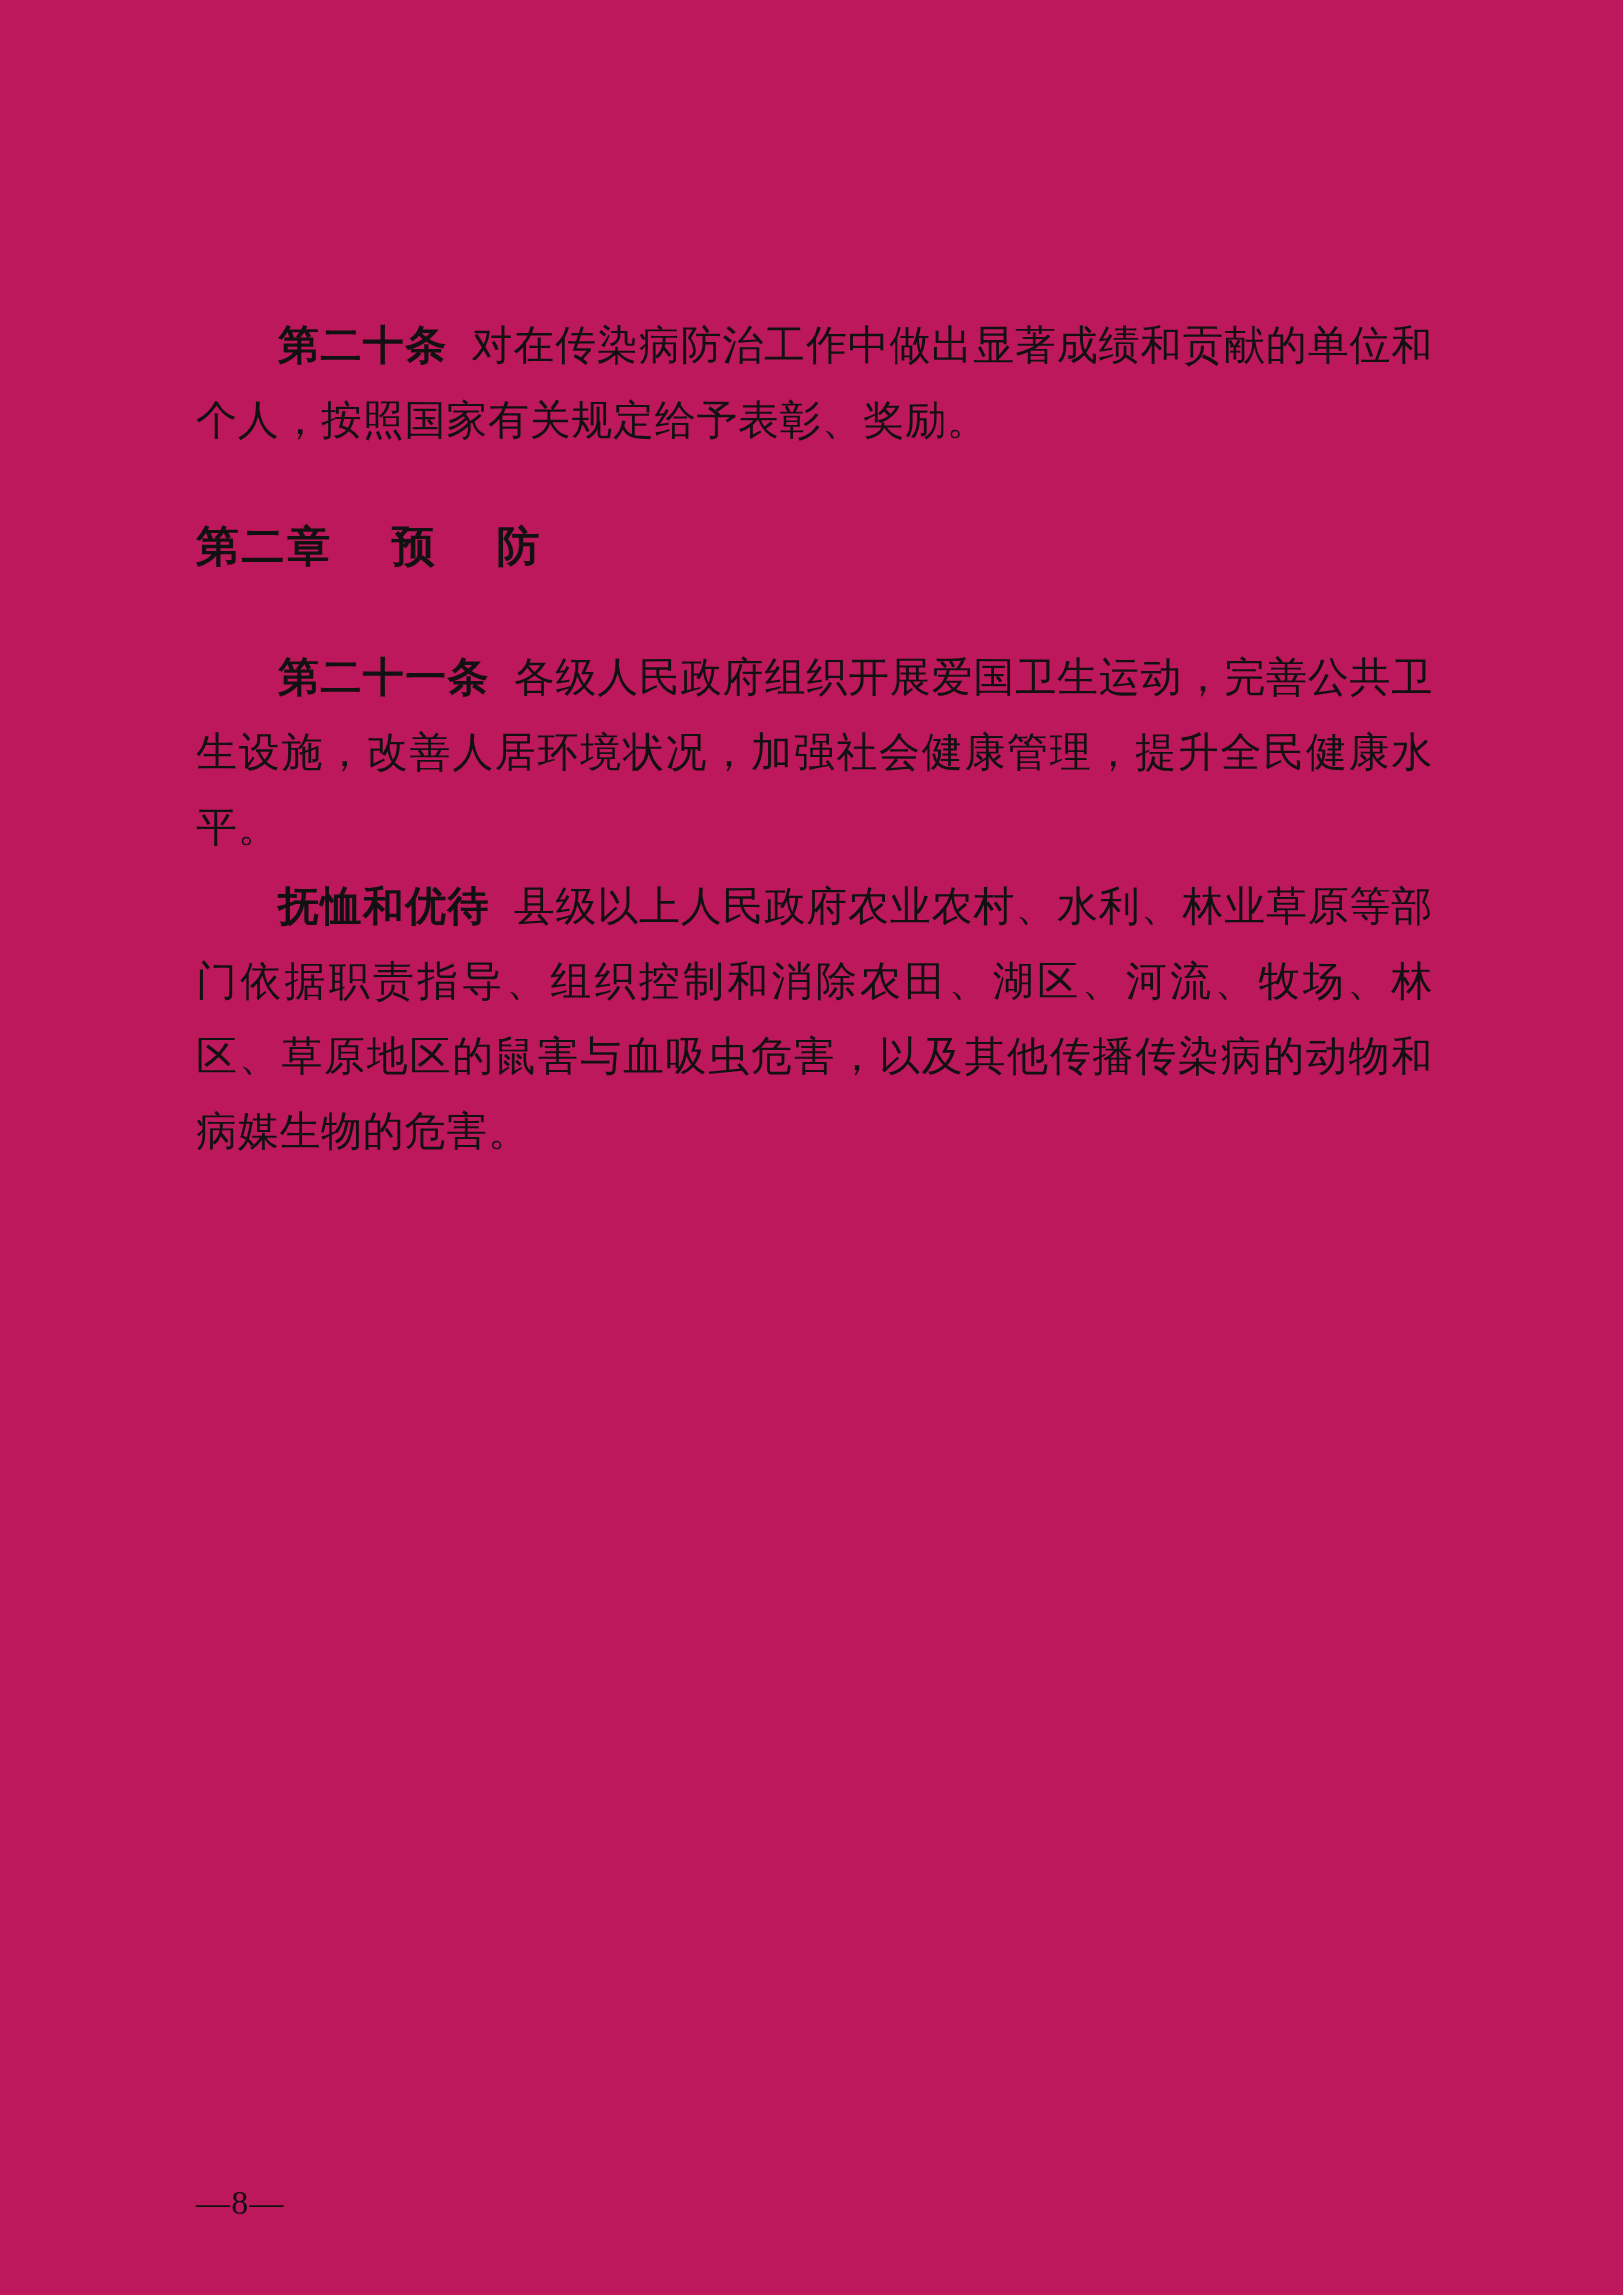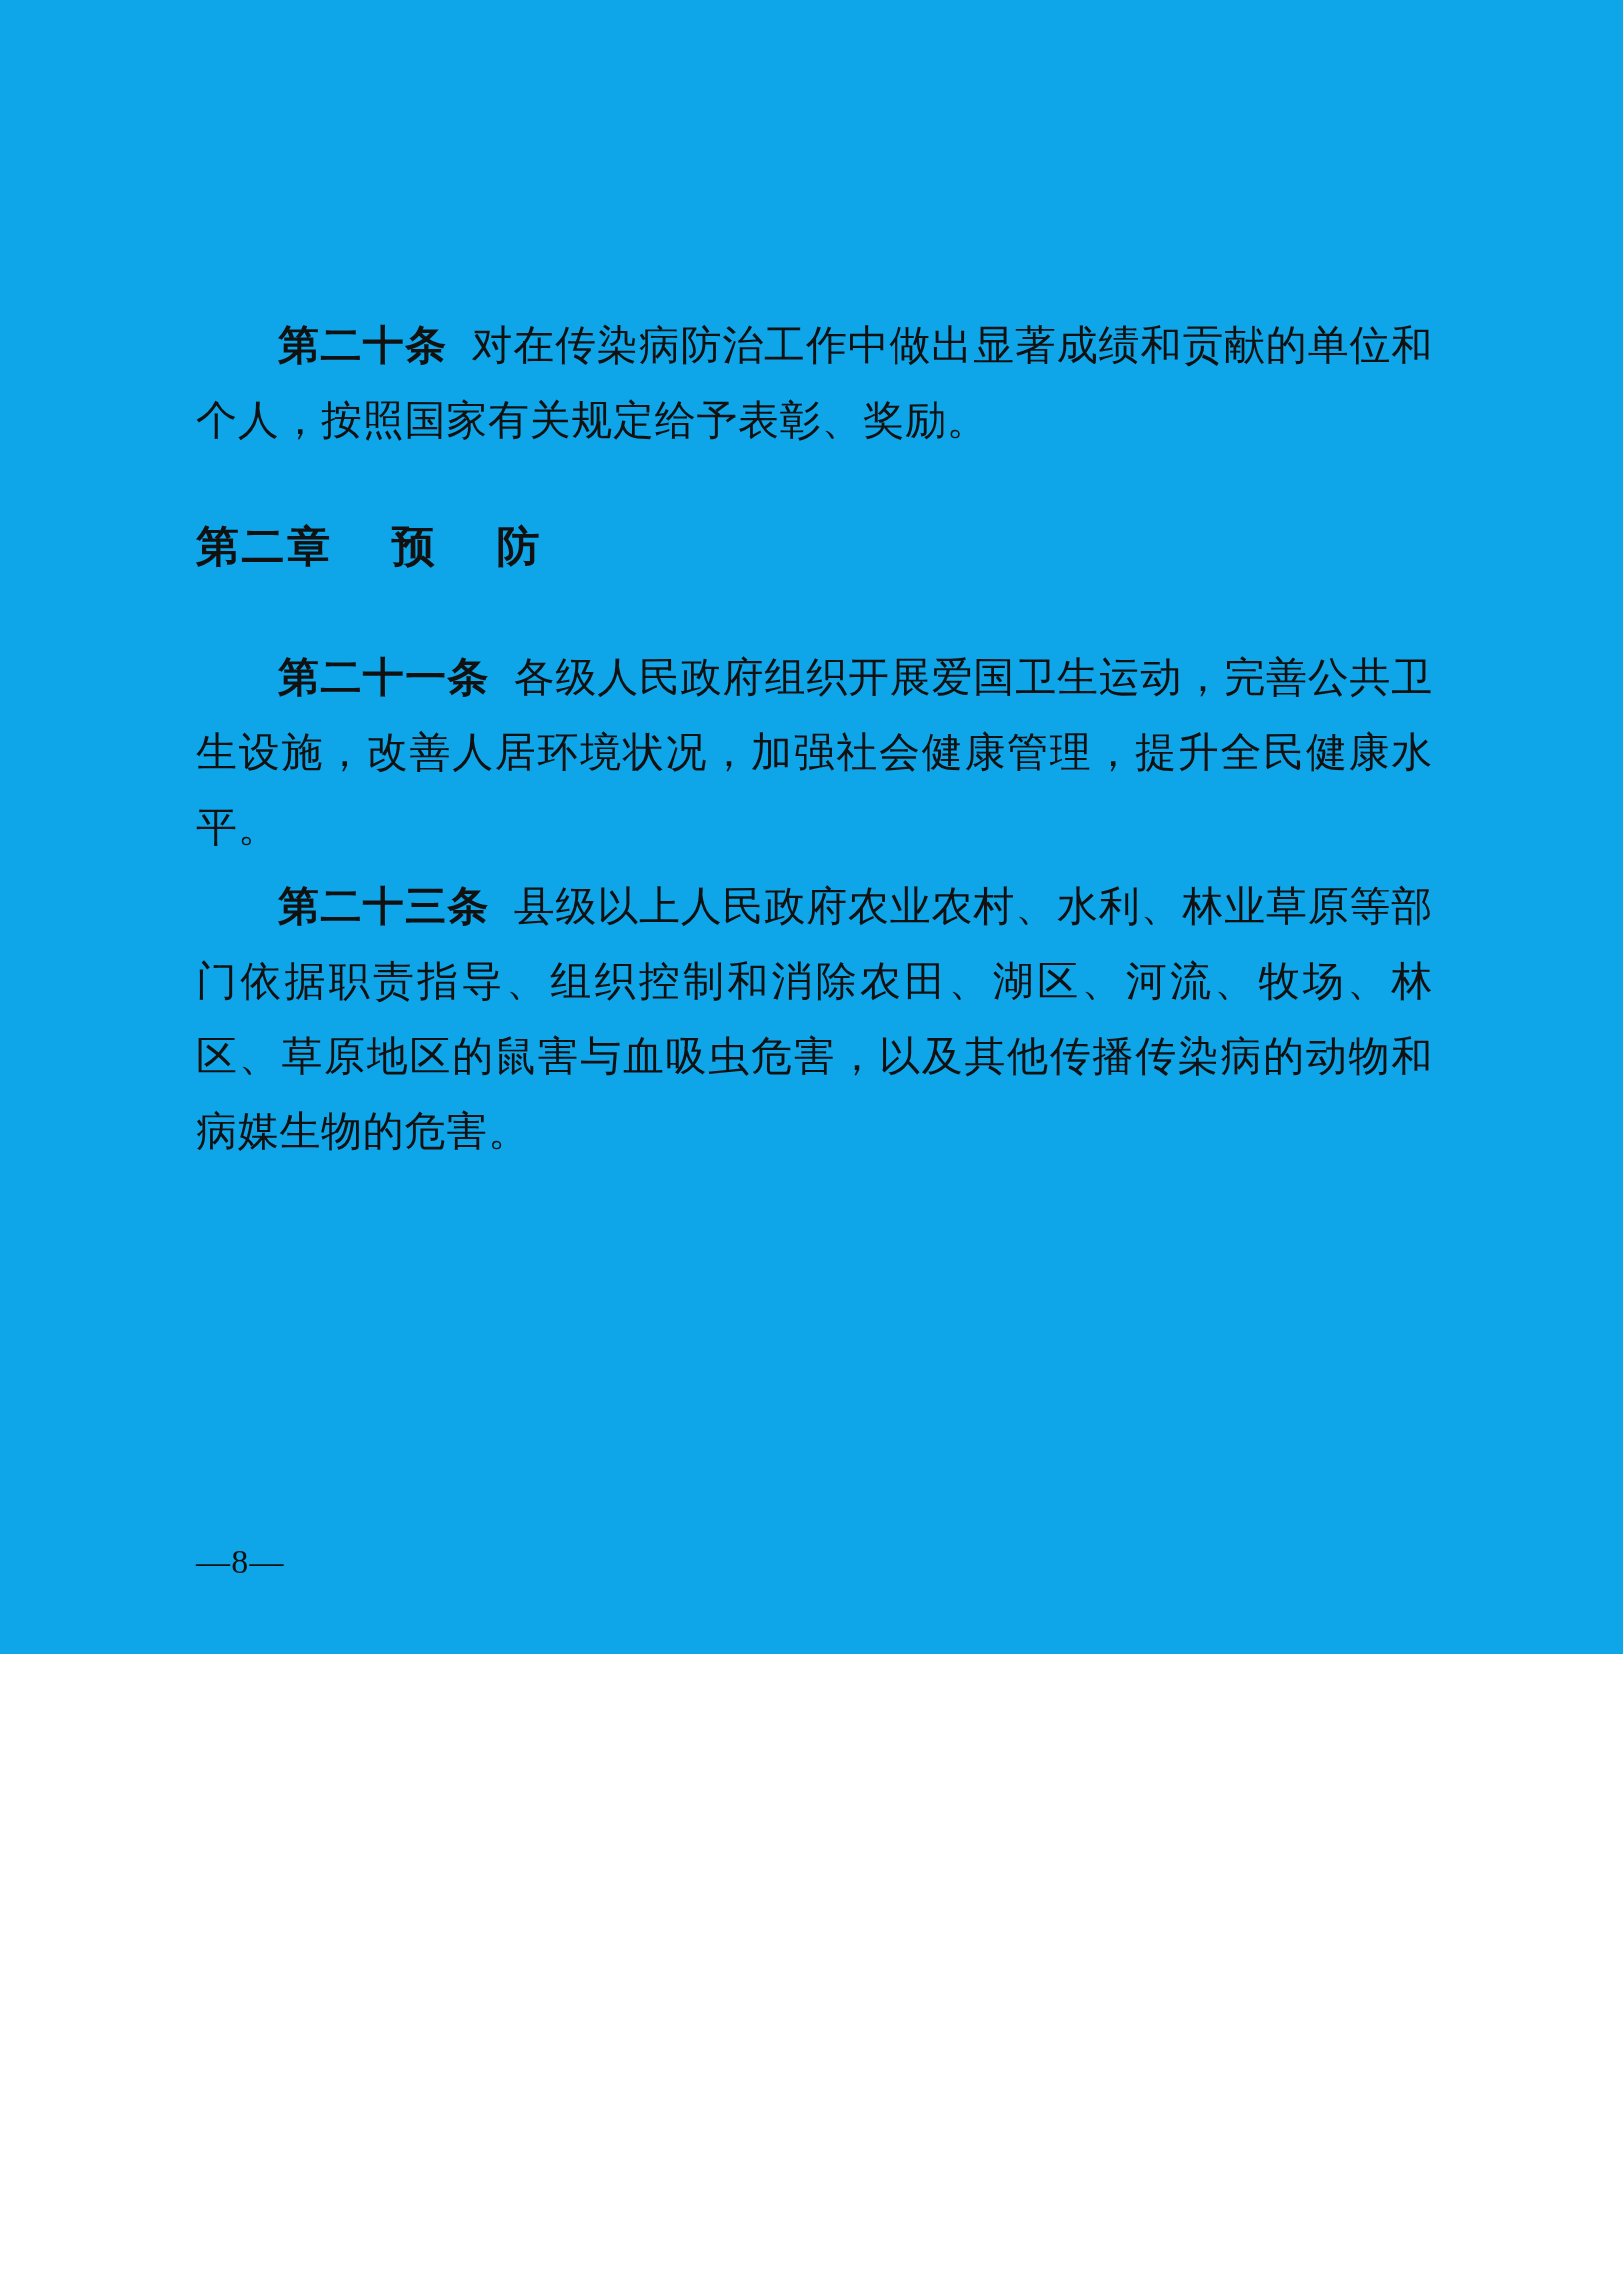--- a/index.html
+++ b/index.html
@@ -11,24 +11,24 @@
     width: 1623px;
     height: 2295px;
     font-family: "Liberation Serif", "DejaVu Serif", serif;
     color: #111111;
     position: relative;
     overflow: hidden;
   }
   .page {
     box-sizing: border-box;
     width: 1623px;
-    height: 1654px;
+    height: 2295px;
     padding: 308px 190px 0 196px;
     position: relative;
-    background: #0ea5e9;
+    background: #be185d;
   }
   .article {
     font-size: 41px;
     line-height: 75px;
     text-align: justify;
     text-justify: inter-ideograph;
     letter-spacing: 0.7px;
     margin: 0 0 3.9px 0;
     text-indent: 82px;
   }
@@ -67,18 +67,18 @@
 
   <p class="article"><span class="art-no">第二十条</span><span class="gap"></span><span>对在传染病防治工作中做出显著成绩和贡献的单位和个人，按照国家有关规定给予表彰、奖励。</span></p>
 
 
   <h2 class="chapter-title"><span>第二章</span><span class="wide-gap"></span><span>预</span><span class="wide-gap"></span><span>防</span></h2>
 
   <p class="article"><span class="art-no">第二十一条</span><span class="gap"></span><span>各级人民政府组织开展爱国卫生运动，完善公共卫生设施，改善人居环境状况，加强社会健康管理，提升全民健康水平。</span></p>
 
 
 
-  <p class="article"><span class="art-no">第二十三条</span><span class="gap"></span><span>县级以上人民政府农业农村、水利、林业草原等部门依据职责指导、组织控制和消除农田、湖区、河流、牧场、林区、草原地区的鼠害与血吸虫危害，以及其他传播传染病的动物和病媒生物的危害。</span></p>
+  <p class="article"><span class="art-no">抚恤和优待</span><span class="gap"></span><span>县级以上人民政府农业农村、水利、林业草原等部门依据职责指导、组织控制和消除农田、湖区、河流、牧场、林区、草原地区的鼠害与血吸虫危害，以及其他传播传染病的动物和病媒生物的危害。</span></p>
 
   <div class="page-number">—8—</div>
 
 </div>
 
 
 </body></html>

